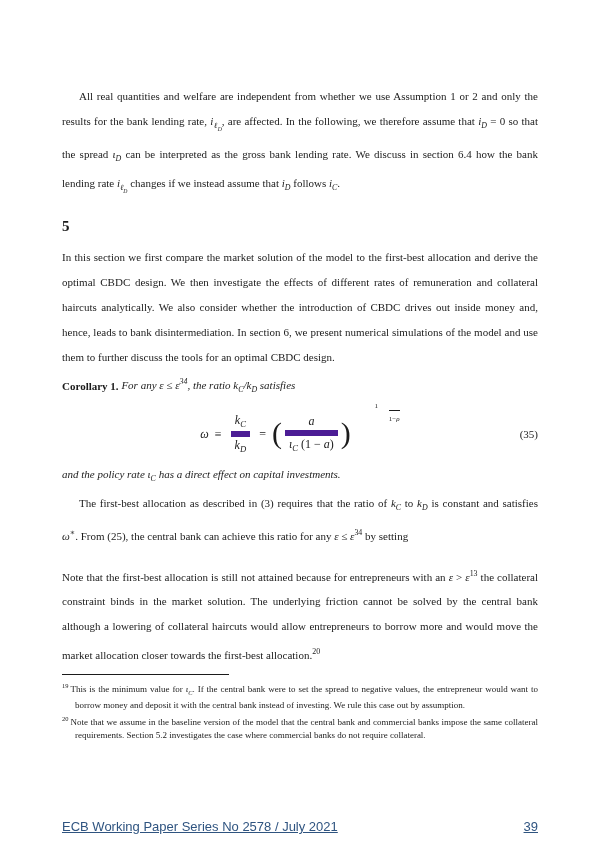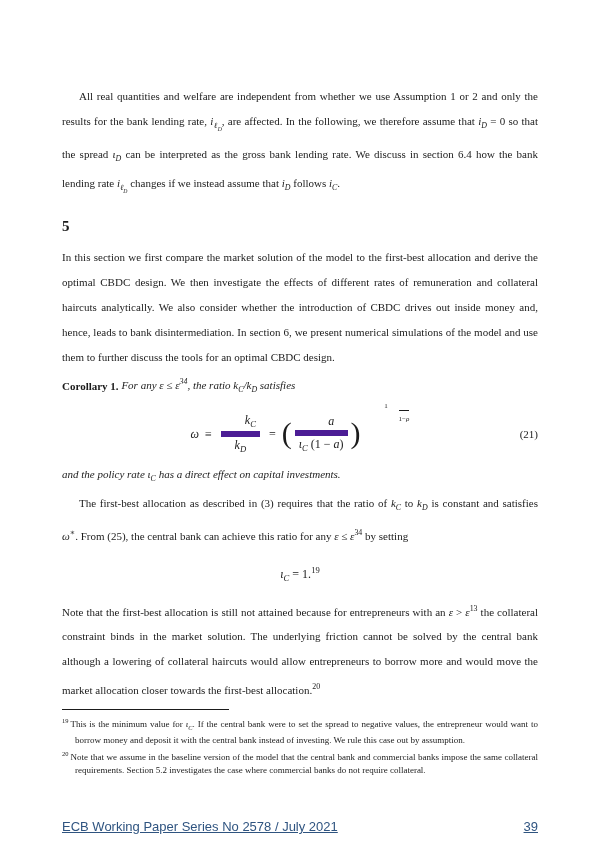--- a/index.html
+++ b/index.html
@@ -64,21 +64,21 @@
   sub { font-size: 72%; }
   sup { font-size: 72%; }
   .frac {
     display: inline-flex;
     flex-direction: column;
     vertical-align: middle;
     text-align: center;
     margin: 0 3px;
     line-height: 1.15;
   }
-  .fnum { padding: 0 4px 1px 4px; margin-left: 20px; }
+  .fnum { padding: 0 4px 1px 4px; }
   .fden { border-top: 6px solid #4c1d95; padding: 2px 4px 0 4px; }
   .bigp {
     font-size: 250%;
     vertical-align: middle;
     line-height: 0.9;
     font-weight: 300;
     position: relative;
     top: -2px;
   }
   .expfrac {
@@ -146,30 +146,27 @@
       <span class="eq-main"><i>ω</i> <span class="rel">≡</span> <span class="frac">
             <span class="fnum"><i>k</i><sub><i>C</i></sub></span>
             <span class="fden"><i>k</i><sub><i>D</i></sub></span>
           </span> <span class="rel">=</span> <span class="bigp">(</span><span class="frac">
             <span class="fnum"><i>a</i></span>
             <span class="fden"><i>ι</i><sub><i>C</i></sub> (1 − <i>a</i>)</span>
           </span><span class="bigp">)</span><span class="expfrac">
             <span class="efnum">1</span>
             <span class="efden">1−<i>ρ</i></span>
           </span></span>
-      <span class="eq-number">(21)</span>
+      <span class="eq-number">(35)</span>
     </div>
 
     <p class="para cor-after">and the policy rate <i>ι</i><sub><i>C</i></sub> has a direct effect on capital investments.</p>
 
     <p class="para indent" id="p3">The first-best allocation as described in (3) requires that the ratio of <i>k</i><sub><i>C</i></sub> to <i>k</i><sub><i>D</i></sub> is constant and satisfies <i>ω</i><sup>∗</sup>. From (25), the central bank can achieve this ratio for any <i>ε</i> ≤ <i>ε</i><sup>34</sup> by setting</p>
 
-    <div class="eq-row eq-iota">
-      <span class="eq-main"><i>ι</i><sub><i>C</i></sub> = 1.<sup>19</sup></span>
-    </div>
 
     <p class="para" id="p4">Note that the first-best allocation is still not attained because for entrepreneurs with an <i>ε</i> &gt; <i>ε</i><sup>13</sup> the collateral constraint binds in the market solution. The underlying friction cannot be solved by the central bank although a lowering of collateral haircuts would allow entrepreneurs to borrow more and would move the market allocation closer towards the first-best allocation.<sup>20</sup></p>
 
     <div class="fn-rule"></div>
 
     <div class="footnotes">
       <div class="fn"><sup class="fn-num">19</sup><span>This is the minimum value for <i>ι</i><sub><i>C</i></sub>. If the central bank were to set the spread to negative values, the entrepreneur would want to borrow money and deposit it with the central bank instead of investing. We rule this case out by assumption.</span></div>
       <div class="fn"><sup class="fn-num">20</sup><span>Note that we assume in the baseline version of the model that the central bank and commercial banks impose the same collateral requirements. Section 5.2 investigates the case where commercial banks do not require collateral.</span></div>
     </div>
 

